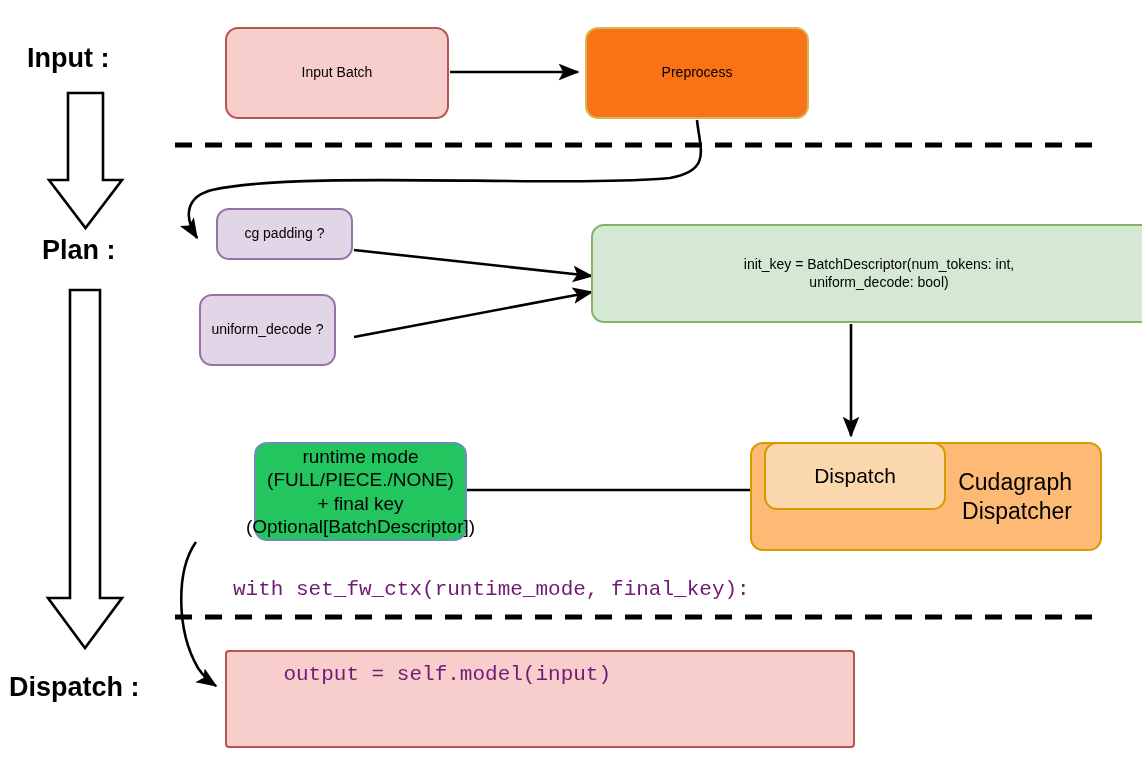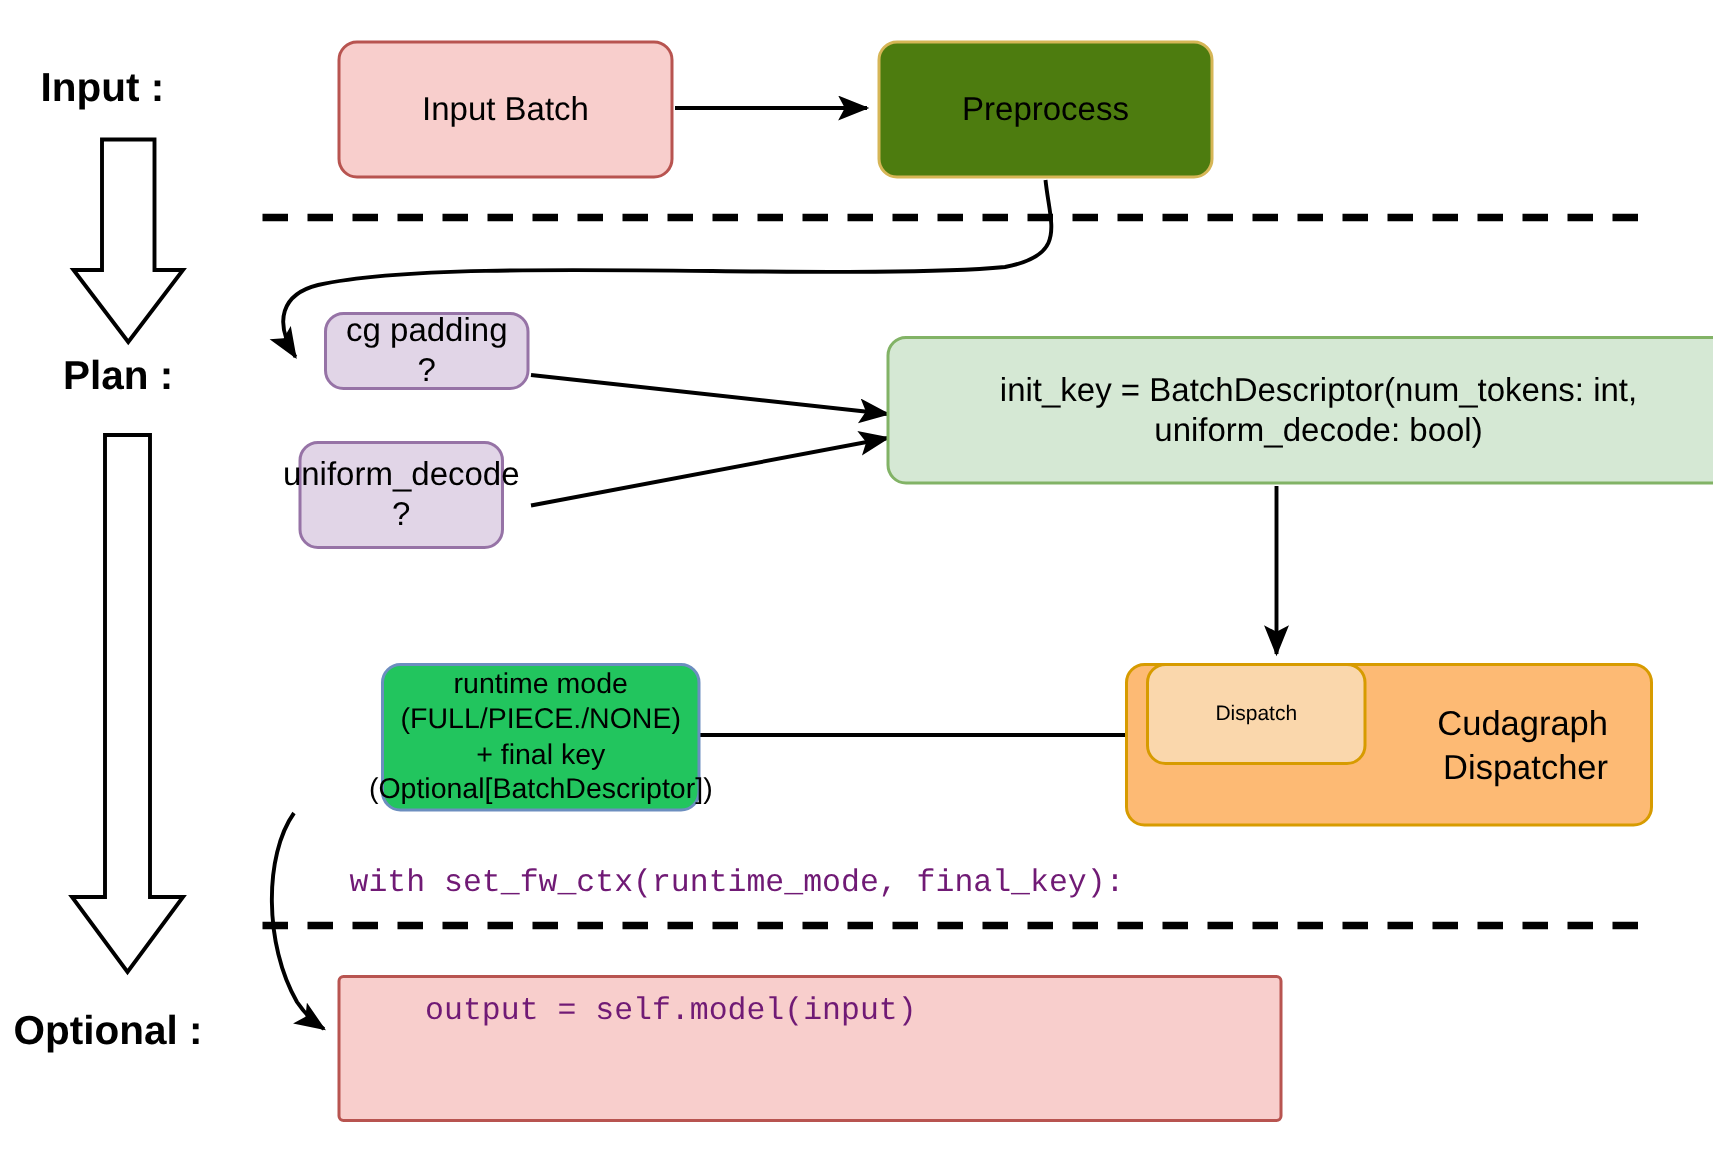--- a/index.html
+++ b/index.html
@@ -31,30 +31,30 @@
   .node {
     position: absolute;
     box-sizing: border-box;
     border-radius: 13px;
     border: 2px solid #000;
     display: flex;
     align-items: center;
     justify-content: center;
     text-align: center;
     font-family: "Liberation Sans", sans-serif;
-    font-size: 22px;
+    font-size: 14px;
     color: #000000;
     line-height: 1.22;
     padding: 2px 8px;
   }
 
   .node .label { display: block; }
 
   .n-red    { background: #f8cecc; border-color: #b85450; }
-  .n-yellow { background: #4d7c0f; border-color: #d6b656; }
+  .n-yellow { background: #f97316; border-color: #d6b656; }
   .n-purple { background: #e1d5e7; border-color: #9673a6; }
   .n-green  { background: #d5e8d4; border-color: #82b366; }
   .n-blue   { background: #22c55e; border-color: #6c8ebf; margin-left: 38px; }
   .n-orange-outer { background: #fdba74; border-color: #d79b00; }
   .n-orange-inner { background: #fad7ac; border-color: #d79b00; }
 
   .code-box {
     position: absolute;
     box-sizing: border-box;
     border-radius: 4px;
@@ -117,21 +117,21 @@
 
     <path class="edge" marker-end="url(#ah)" d="M763,490 L437,490"></path>
 
     <path class="edge" marker-end="url(#ah)" d="M196,542 C176,570 176,630 198,668 C204,677 210,682 216,686"></path>
   </svg>
 
   <div class="stage-label" style="left:27px; top:43px;">Input :</div>
 
   <div class="stage-label" style="left:42px; top:235px;">Plan :</div>
 
-  <div class="stage-label" style="left:9px; top:672px;">Optional :</div>
+  <div class="stage-label" style="left:9px; top:672px;">Dispatch :</div>
 
   <div class="node n-red" style="left:225px; top:27px; width:224px; height:92px;">
     <span class="label">Input Batch</span>
   </div>
 
   <div class="node n-yellow" style="left:585px; top:27px; width:224px; height:92px;">
     <span class="label">Preprocess</span>
   </div>
 
   <div class="node n-purple" style="left:216px; top:208px; width:137px; height:52px;">
@@ -148,22 +148,22 @@
     <span class="label">uniform_decode: bool)</span>
   </div>
 
   <div class="node n-orange-outer" style="left:750px; top:442px; width:352px; height:109px;
               flex-direction:column; justify-content:center; align-items:flex-end;
               padding-right:28px; font-size:23px;">
     <span class="label">Cudagraph</span>
     <span class="label">Dispatcher</span>
   </div>
 
-  <div class="node n-orange-inner" style="left:764px; top:442px; width:147px; height:68px;
-              font-size:14px;">
+  <div class="node n-orange-inner" style="left:764px; top:442px; width:182px; height:68px;
+              font-size:21px;">
     <span class="label">Dispatch</span>
   </div>
 
   <div class="node n-blue" style="left:216px; top:442px; width:213px; height:99px;
               flex-direction:column; justify-content:center; font-size:19px;">
     <span class="label">runtime mode (FULL/PIECE./NONE)</span>
     <span class="label">+ final key (Optional[BatchDescriptor])</span>
   </div>
 
   <div class="code-box" style="left:225px; top:650px; width:630px; height:98px;">

